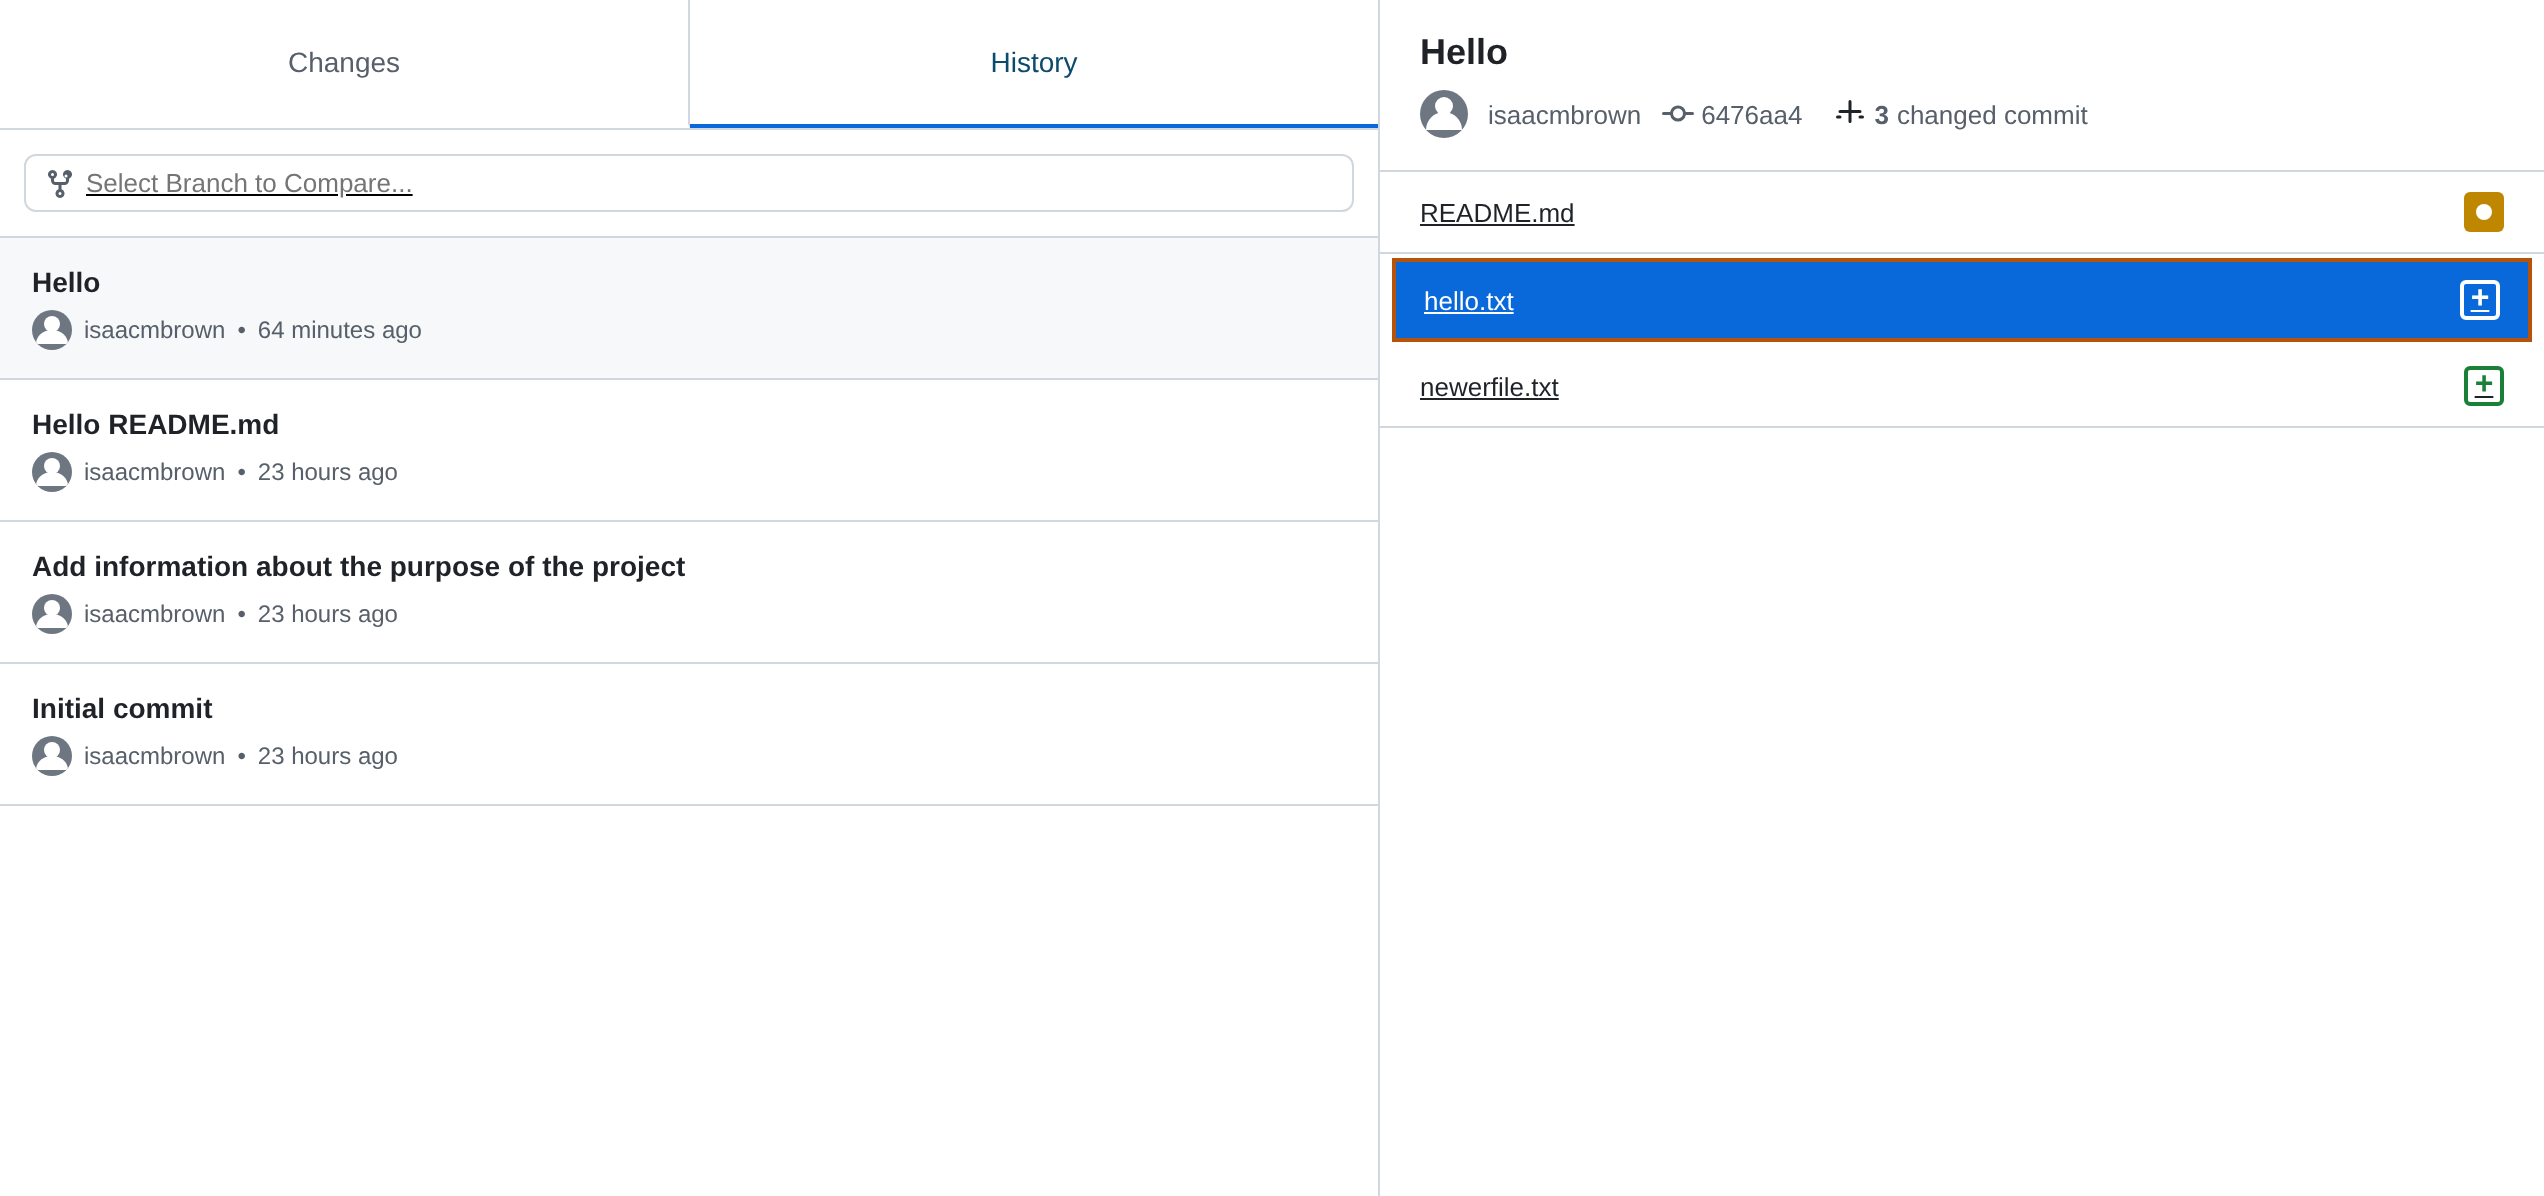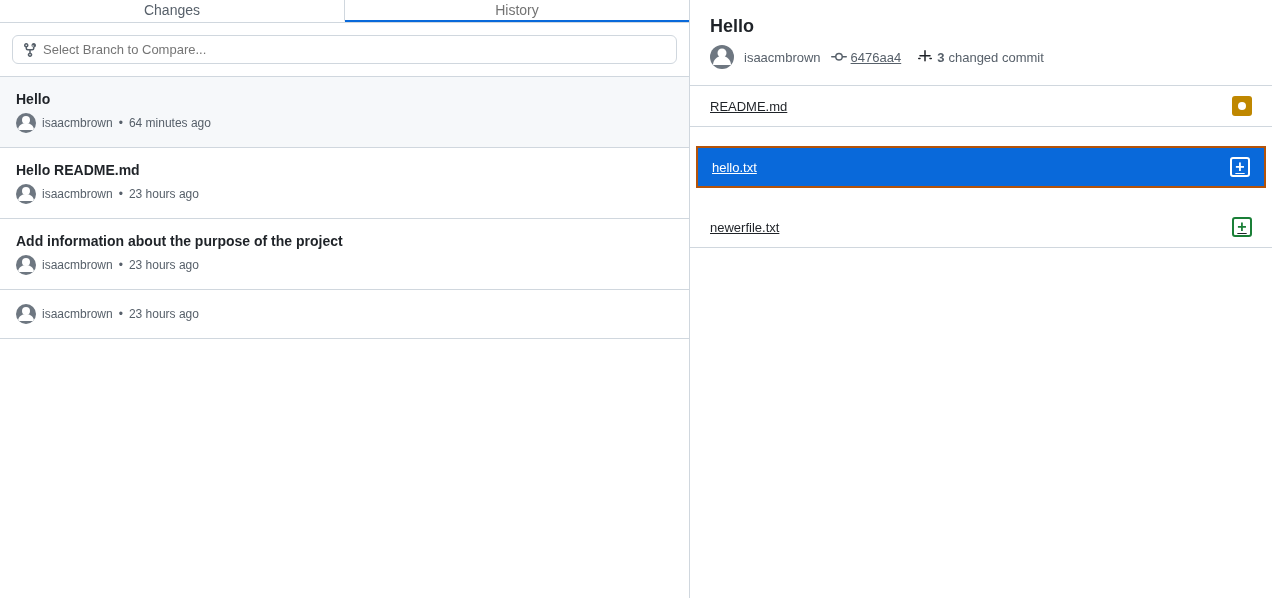--- a/index.html
+++ b/index.html
@@ -23,48 +23,49 @@
     }
 
     .tabs {
       display: flex;
       border-bottom: 1px solid #d0d7de;
       background: #fff;
     }
 
     .tab {
       flex: 1;
-      padding: 2px 0;
+      padding: 23px 0;
       text-align: center;
       font-size: 14px;
       color: #57606a;
       cursor: pointer;
       border-bottom: 2px solid transparent;
       font-weight: 400;
     }
 
     .tab.active {
-      color: #737373;
+      color: #0c4a6e;
       border-bottom: 2px solid #0969da;
       font-weight: 500;
     }
 
     .tab:first-child {
       border-right: 1px solid #d0d7de;
     }
 
     .branch-compare {
       padding: 12px;
       border-bottom: 1px solid #d0d7de;
     }
 
     .branch-icon-wrap {
       position: relative;
       display: flex;
       align-items: flex-end;
+      text-decoration: underline;
     }
 
     .branch-icon {
       position: absolute;
       left: 10px;
       top: 50%;
       transform: translateY(-50%);
       color: #57606a;
     }
 
@@ -235,21 +236,21 @@
       color: #fff;
       font-weight: 700;
       font-size: 16px;
       line-height: 1;
     }
 
     
     .file-item-selected-wrapper {
       border: 2.5px solid #b45309;
       border-radius: 2px;
-      margin: 19px 6px;
+      margin: 2px 6px;
     }
 
     .file-item.selected {
       background: #0969da;
       color: #fff;
       padding: 9px 14px;
       border: none;
       margin: 0;
     }
   </style>
@@ -313,20 +314,21 @@
               <path d="M2 17c0-4 3.6-7 8-7s8 3 8 7"></path>
             </svg>
         </div>
         <span>isaacmbrown</span>
         <span>•</span>
         <span>23 hours ago</span>
       </div>
     </div>
 
     <div class="commit-item">
+      <div class="commit-title">Initial commit</div>
       <div class="commit-meta">
         <div class="avatar">
           <svg viewBox="0 0 20 20" fill="#fff">
               <circle cx="10" cy="7" r="4"></circle>
               <path d="M2 17c0-4 3.6-7 8-7s8 3 8 7"></path>
             </svg>
         </div>
         <span>isaacmbrown</span>
         <span>•</span>
         <span>23 hours ago</span>
@@ -340,21 +342,21 @@
   <div class="commit-header">
     <div class="commit-header-title">Hello</div>
     <div class="commit-header-meta">
       <div class="avatar-large">
         <svg viewBox="0 0 24 24" fill="#fff">
             <circle cx="12" cy="8" r="4.5"></circle>
             <path d="M3 20c0-5 4-9 9-9s9 4 9 9"></path>
           </svg>
       </div>
       <span>isaacmbrown</span>
-      <span style="display:flex;align-items:center;gap:4px;text-decoration:underline;">
+      <span style="display:flex;align-items:center;gap:4px;">
         <svg width="16" height="16" viewBox="0 0 16 16" fill="#57606a">
           <path d="M11.93 8.5a4.002 4.002 0 0 1-7.86 0H.75a.75.75 0 0 1 0-1.5h3.32a4.002 4.002 0 0 1 7.86 0h3.32a.75.75 0 0 1 0 1.5zm-1.43-.75a2.5 2.5 0 1 0-5 0 2.5 2.5 0 0 0 5 0z"></path>
         </svg>
         <span>6476aa4</span>
       </span>
       <span style="display:flex;align-items:center;gap:4px;margin-left:6px;">
         <svg width="16" height="16" viewBox="0 0 16 16" fill="#1f2328">
           <path d="M8 1a.75.75 0 0 1 .75.75V6h4.25a.75.75 0 0 1 0 1.5H8.75v4.25a.75.75 0 0 1-1.5 0V7.5H3a.75.75 0 0 1 0-1.5h4.25V1.75A.75.75 0 0 1 8 1zM3 8.75a.75.75 0 0 1 0 1.5H1.75a.75.75 0 0 1 0-1.5zm11.25 0a.75.75 0 0 1 0 1.5H13a.75.75 0 0 1 0-1.5z"></path>
         </svg>
         <strong>3</strong>

